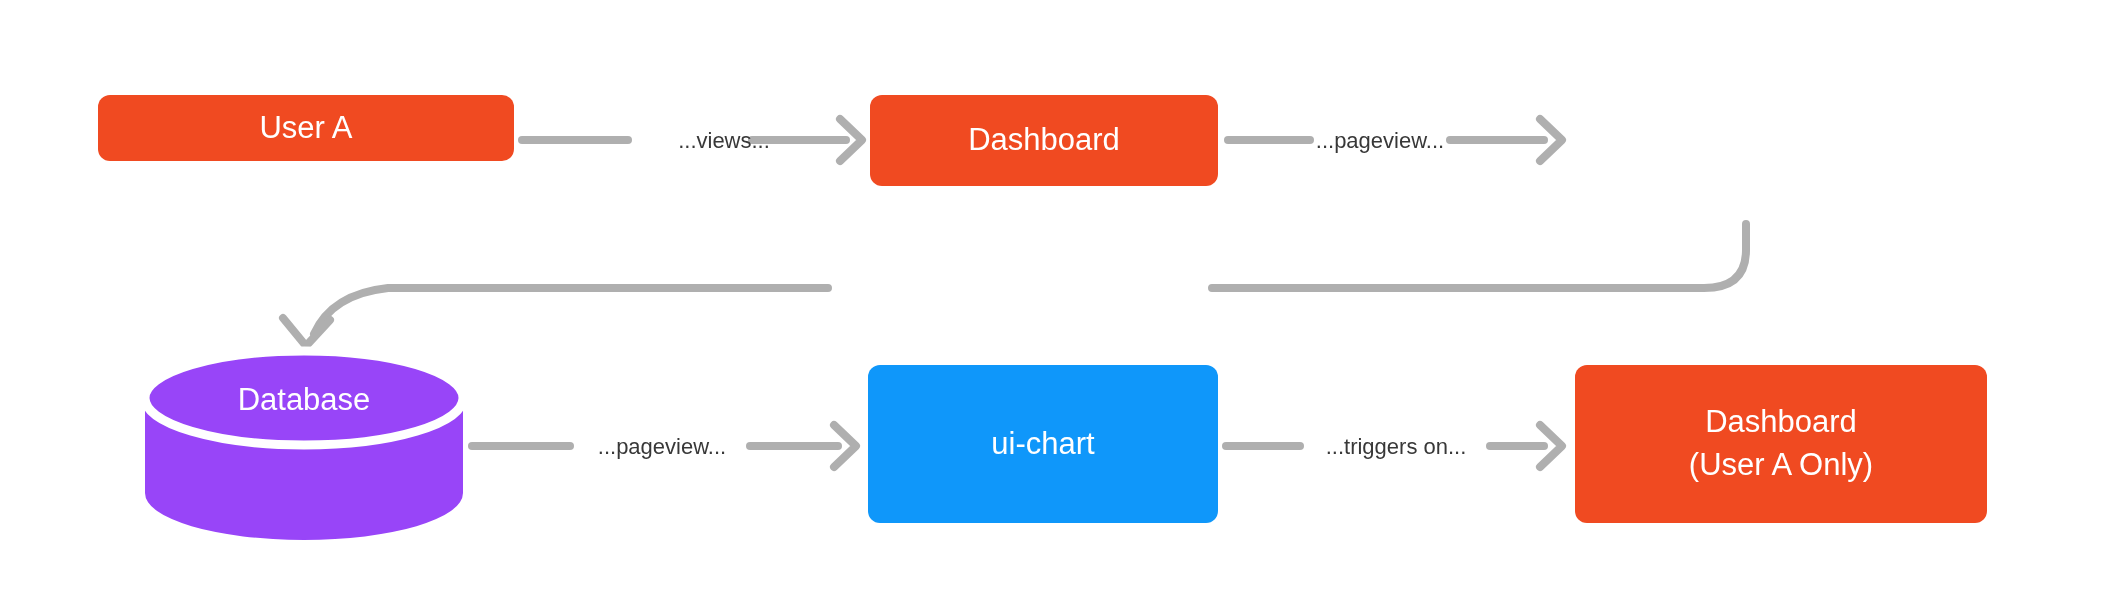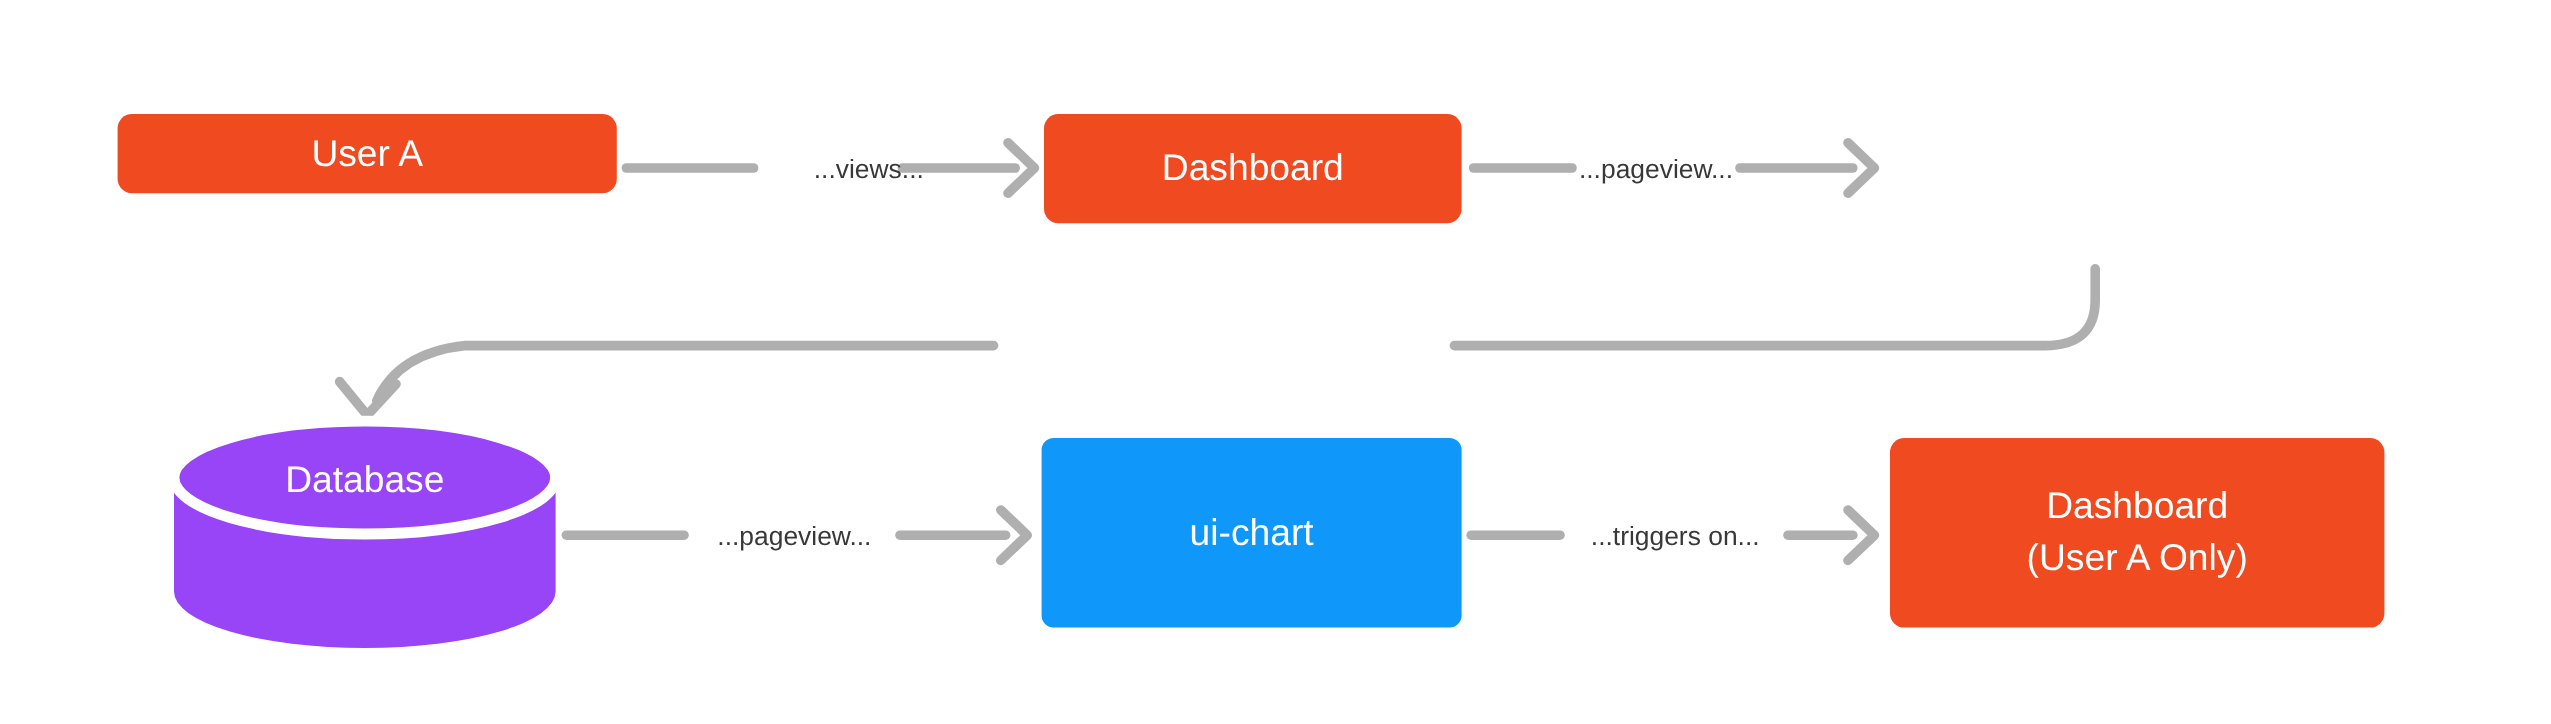--- a/index.html
+++ b/index.html
@@ -102,21 +102,21 @@
     <span>User A</span>
   </div>
 
   <div class="node orange" style="left:870px; top:95px; width:348px; height:91px;">
     <span>Dashboard</span>
   </div>
 
 
   <div class="cyl-label" style="left:304px; top:400px;">Database</div>
 
-  <div class="node blue" style="left:868px; top:365px; width:350px; height:158px;border-radius:10px;">
+  <div class="node blue" style="left:868px; top:365px; width:350px; height:158px;">
     <span>ui-chart</span>
   </div>
 
   <div class="node orange" style="left:1575px; top:365px; width:412px; height:158px;">
     <span>Dashboard</span>
     <span>(User A Only)</span>
   </div>
 
   <div class="edge-label" style="left:690px; top:141px;margin-left:34px;">...views...</div>
   <div class="edge-label" style="left:1380px; top:141px;">...pageview...</div>

